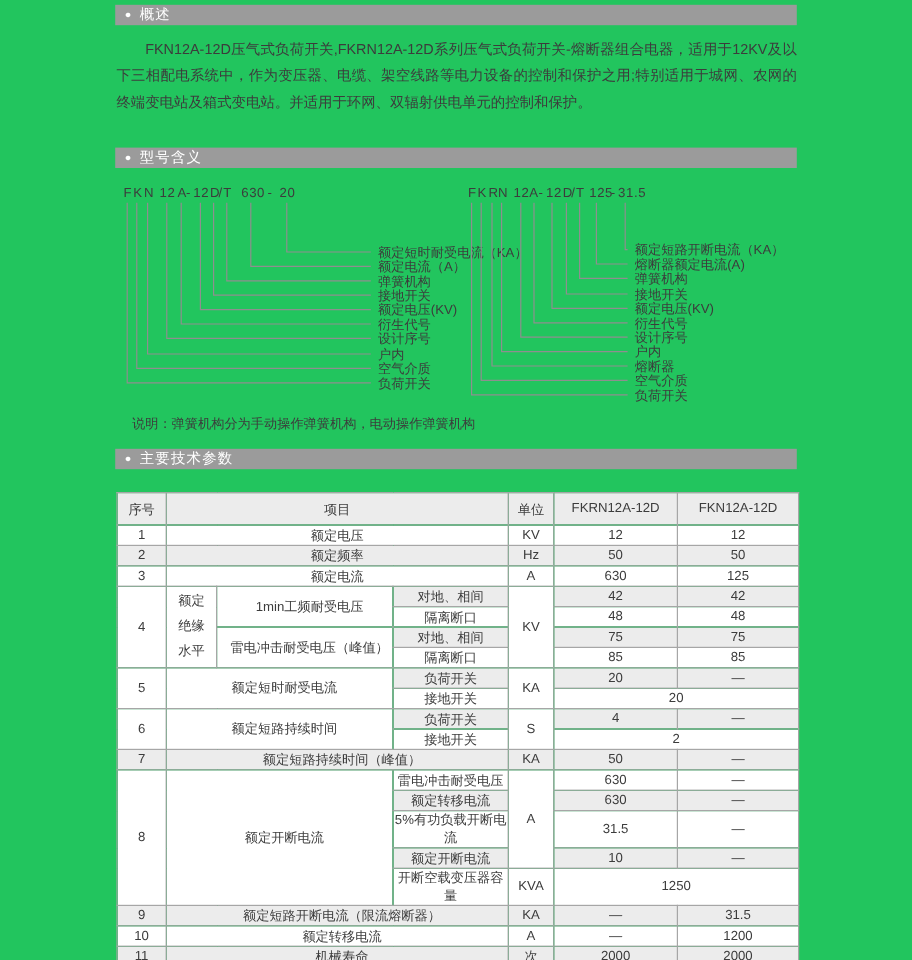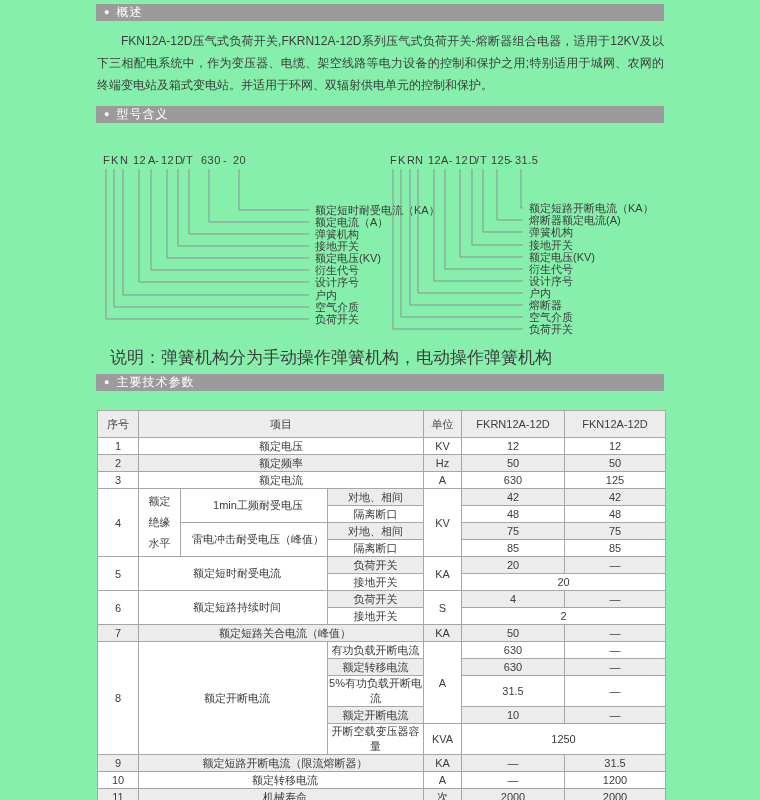--- a/index.html
+++ b/index.html
@@ -1,29 +1,29 @@
 <!DOCTYPE html>
 <html><head>
 <meta charset="utf-8">
 <style>
   html,body{margin:0;padding:0;background:#ffffff;}
   body{width:760px;height:800px;overflow:hidden;
        font-family:"Liberation Sans","DejaVu Sans",sans-serif;}
-  #page{position:relative;width:760px;height:800px;background:#86efac;}
+  #page{position:relative;width:760px;height:800px;background:#22c55e;}
 
   .bar{position:absolute;left:96px;width:568px;height:17px;background:#9b9b9b;
        color:#ffffff;font-size:12px;line-height:17px;padding-left:8px;
        box-sizing:border-box;letter-spacing:1px;}
   .bar .dot{font-size:9px;margin-right:6px;vertical-align:1px;}
 
   #overview-text{position:absolute;left:97px;top:30px;width:567px;
        font-size:12px;line-height:22px;color:#3c3c3c;text-align:justify;
        text-indent:2em;}
 
-  #model-note{position:absolute;left:110px;top:346px;font-size:17px;color:#3c3c3c;}
+  #model-note{position:absolute;left:110px;top:346px;font-size:11px;color:#3c3c3c;}
 
   #diagram-canvas{position:absolute;left:97px;top:150px;width:568px;height:194px;}
   .mtoken{font-size:11px;fill:#3c3c3c;letter-spacing:0.5px;}
   .mlabel{font-size:11px;fill:#3c3c3c;}
   .mline{stroke:#8f8f8f;stroke-width:1;fill:none;}
 
   #params-table{position:absolute;left:97px;top:410px;width:568px;
        border-collapse:collapse;table-layout:fixed;font-size:11px;color:#3c3c3c;}
   #params-table td{border:1px solid #a6a6a6;height:16px;text-align:center;
        vertical-align:middle;padding:0 1px;overflow:hidden;background:#ffffff;}
@@ -37,21 +37,21 @@
 <body>
 
 <div id="page">
 
   <div class="bar" style="top:4px">
     <span class="dot">●</span><span>概述</span>
   </div>
 
   <div id="overview-text">FKN12A-12D压气式负荷开关,FKRN12A-12D系列压气式负荷开关-熔断器组合电器，适用于12KV及以下三相配电系统中，作为变压器、电缆、架空线路等电力设备的控制和保护之用;特别适用于城网、农网的终端变电站及箱式变电站。并适用于环网、双辐射供电单元的控制和保护。</div>
 
-  <div class="bar" style="top:106px">
+  <div class="bar" style="top:123px">
     <span class="dot">●</span><span>型号含义</span>
   </div>
 
   <svg id="diagram-canvas" viewBox="0 0 568 194">
       <g>
         <text x="6" y="14" class="mtoken">F</text>
         <text x="14" y="14" class="mtoken">K</text>
         <text x="23" y="14" class="mtoken">N</text>
         <text x="36" y="14" class="mtoken">12</text>
         <text x="51" y="14" class="mtoken">A</text>
@@ -214,29 +214,29 @@
           <td rowspan="2">S</td>
           <td class="sh">4</td>
           <td class="sh">—</td>
         </tr>
         <tr>
           <td>接地开关</td>
           <td colspan="2">2</td>
         </tr>
         <tr>
           <td class="sh">7</td>
-          <td colspan="3" class="sh al">额定短路关合电流（峰值）</td>
+          <td colspan="3" class="sh al">额定短路持续时间（峰值）</td>
           <td class="sh">KA</td>
           <td class="sh">50</td>
           <td class="sh">—</td>
         </tr>
         <tr>
           <td rowspan="5">8</td>
           <td colspan="2" rowspan="5" class="al">额定开断电流</td>
-          <td>有功负载开断电流</td>
+          <td>雷电冲击耐受电压</td>
           <td rowspan="4">A</td>
           <td>630</td>
           <td>—</td>
         </tr>
         <tr>
           <td class="sh">额定转移电流</td>
           <td class="sh">630</td>
           <td class="sh">—</td>
         </tr>
         <tr>

